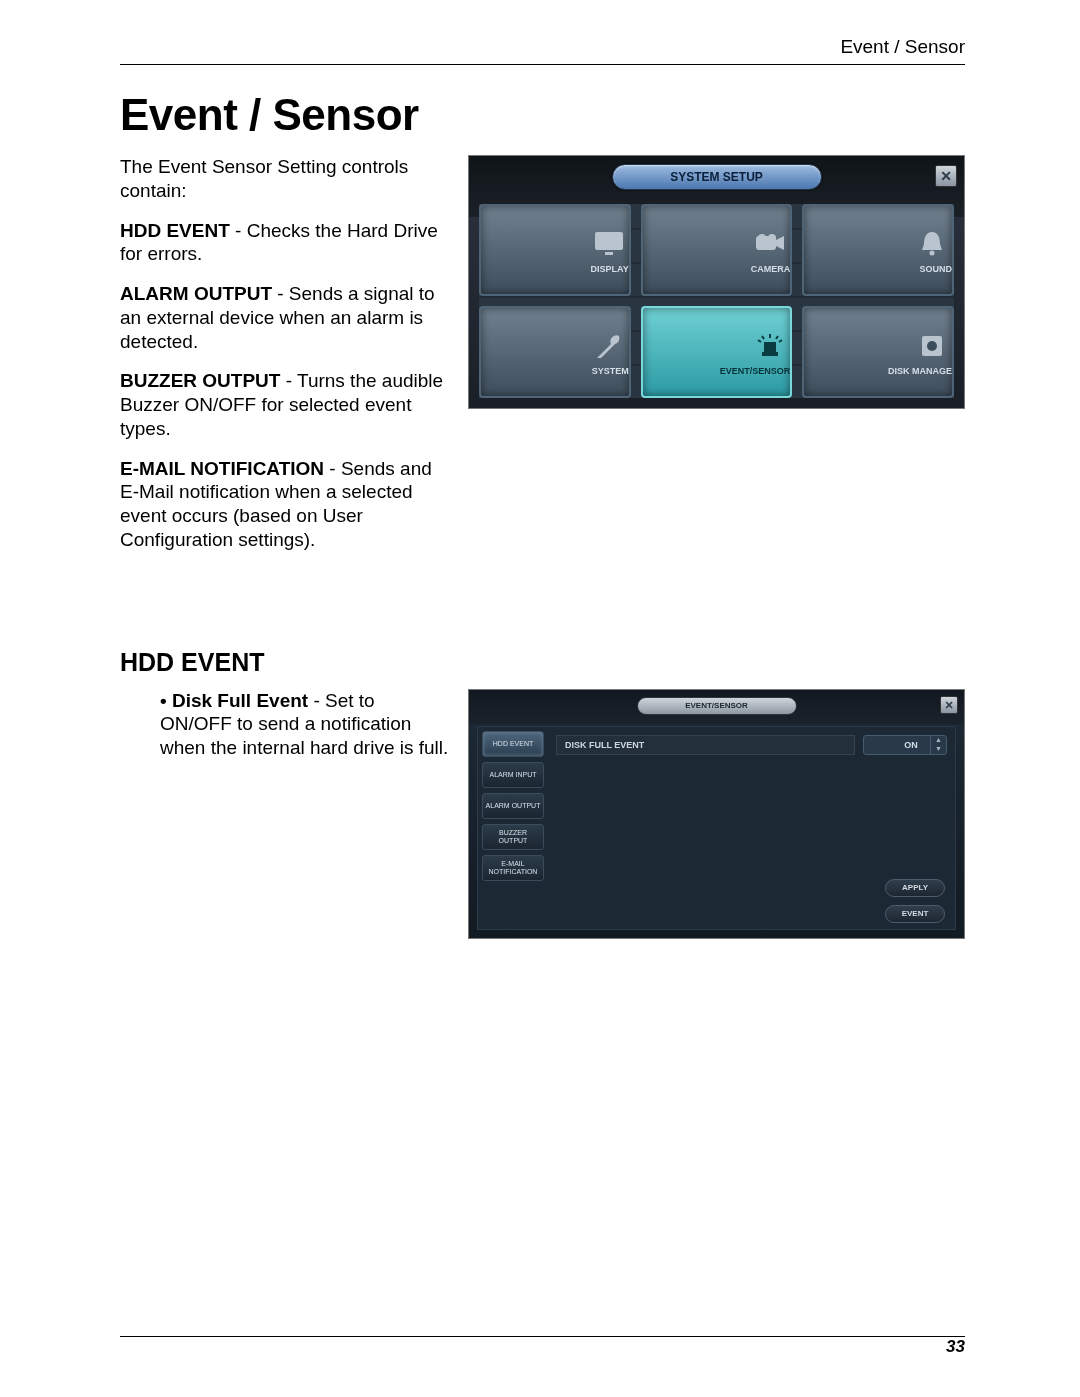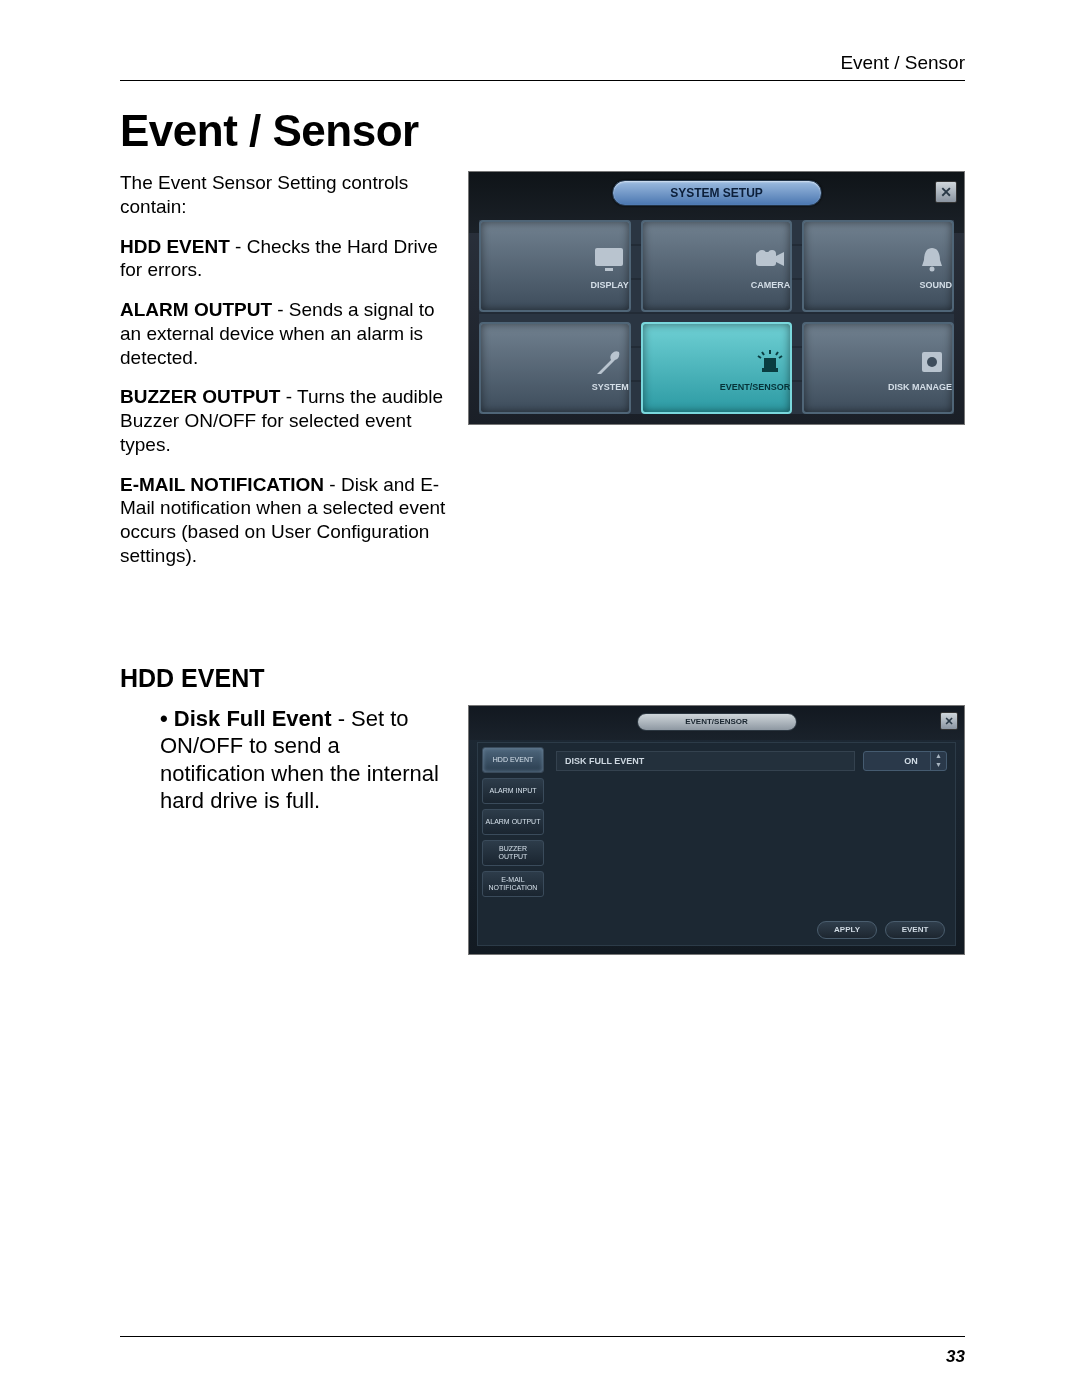--- a/index.html
+++ b/index.html
@@ -5,21 +5,21 @@
 * { box-sizing: border-box; margin: 0; padding: 0; }
 body {
   width: 1080px;
   height: 1397px;
   background: #fff;
   font-family: Arial, Helvetica, sans-serif;
   color: #000;
   position: relative;
 }
 .page {
-  padding: 52px 115px 40px 120px;
+  padding: 36px 115px 40px 120px;
   height: 100%;
   position: relative;
 }
 .header-label {
   text-align: right;
   font-size: 19px;
   margin-bottom: 6px;
 }
 .hr-top {
   border: none;
@@ -46,21 +46,21 @@
 }
 .text-col p { margin-bottom: 16px; }
 .text-col .bold { font-weight: bold; }
 .section-title {
   font-weight: bold;
   font-size: 25px;
   margin-bottom: 12px;
 }
 .bullet-block {
   padding-left: 40px;
-  font-size: 22px;
+  font-size: 19px;
   line-height: 1.25;
 }
 .bullet-block .bullet { font-weight: bold; }
 .bullet-block .bullet::before { content: "• "; }
 
 
 .screenshot1 {
   flex: 1;
   border: 1px solid #777;
   height: 254px;
@@ -258,21 +258,21 @@
 .ss2-spin div {
   flex: 1;
   text-align: center;
   line-height: 8px;
   font-size: 7px;
   color: #a8b5c1;
 }
 .ss2-footer {
   position: absolute;
   bottom: 6px; right: 10px;
-  display: flex; gap: 8px;
+  display: flex; gap: 8px; flex-direction: column;
 }
 .ss2-btn {
   width: 60px; height: 18px;
   border-radius: 9px;
   border: 1px solid #4a5d6e;
   background: linear-gradient(#303e4c, #1d2630);
   color: #cfd9e2;
   font-size: 8px;
   font-weight: bold;
   text-align: center;
@@ -281,42 +281,42 @@
 .hr-bottom {
   position: absolute;
   left: 120px; right: 115px;
   bottom: 60px;
   border: none;
   border-top: 1px solid #000;
 }
 .page-num {
   position: absolute;
   right: 115px;
-  bottom: 30px;
+  bottom: 40px;
   font-style: italic;
   font-weight: bold;
   font-size: 17px;
 }
 </style>
 </head>
 <body>
 
 <div class="page">
   <div class="header-label">Event / Sensor</div>
   <hr class="hr-top">
 
   <h1 class="main-title">Event / Sensor</h1>
 
   <div class="content-row">
     <div class="text-col">
       <p>The Event Sensor Setting controls contain:</p>
       <p><span class="bold">HDD EVENT</span><span> - Checks the Hard Drive for errors.</span></p>
       <p><span class="bold">ALARM OUTPUT</span><span> - Sends a signal to an external device when an alarm is detected.</span></p>
       <p><span class="bold">BUZZER OUTPUT</span><span> - Turns the audible Buzzer ON/OFF for selected event types.</span></p>
-      <p><span class="bold">E-MAIL NOTIFICATION</span><span> - Disk and E-Mail notification when a selected event occurs (based on User Configuration settings).</span></p>
+      <p><span class="bold">E-MAIL NOTIFICATION</span><span> - Sends and E-Mail notification when a selected event occurs (based on User Configuration settings).</span></p>
     </div>
 
     <div class="screenshot1">
       <div class="ss1-header">
         <div class="ss1-pill">SYSTEM SETUP</div>
         <div class="ss1-close">✕</div>
       </div>
       <div class="ss1-grid">
         <div class="ss1-tile">
           <div class="ss1-icon">

